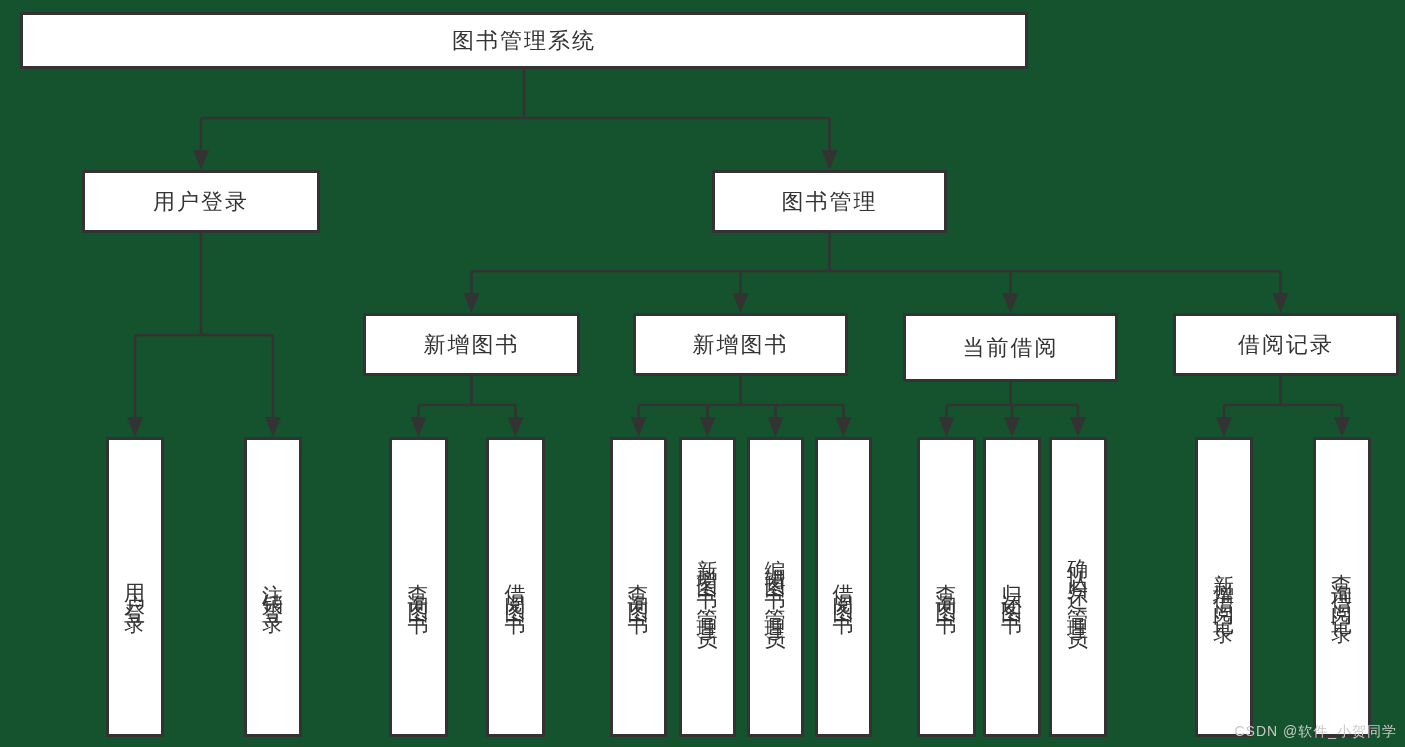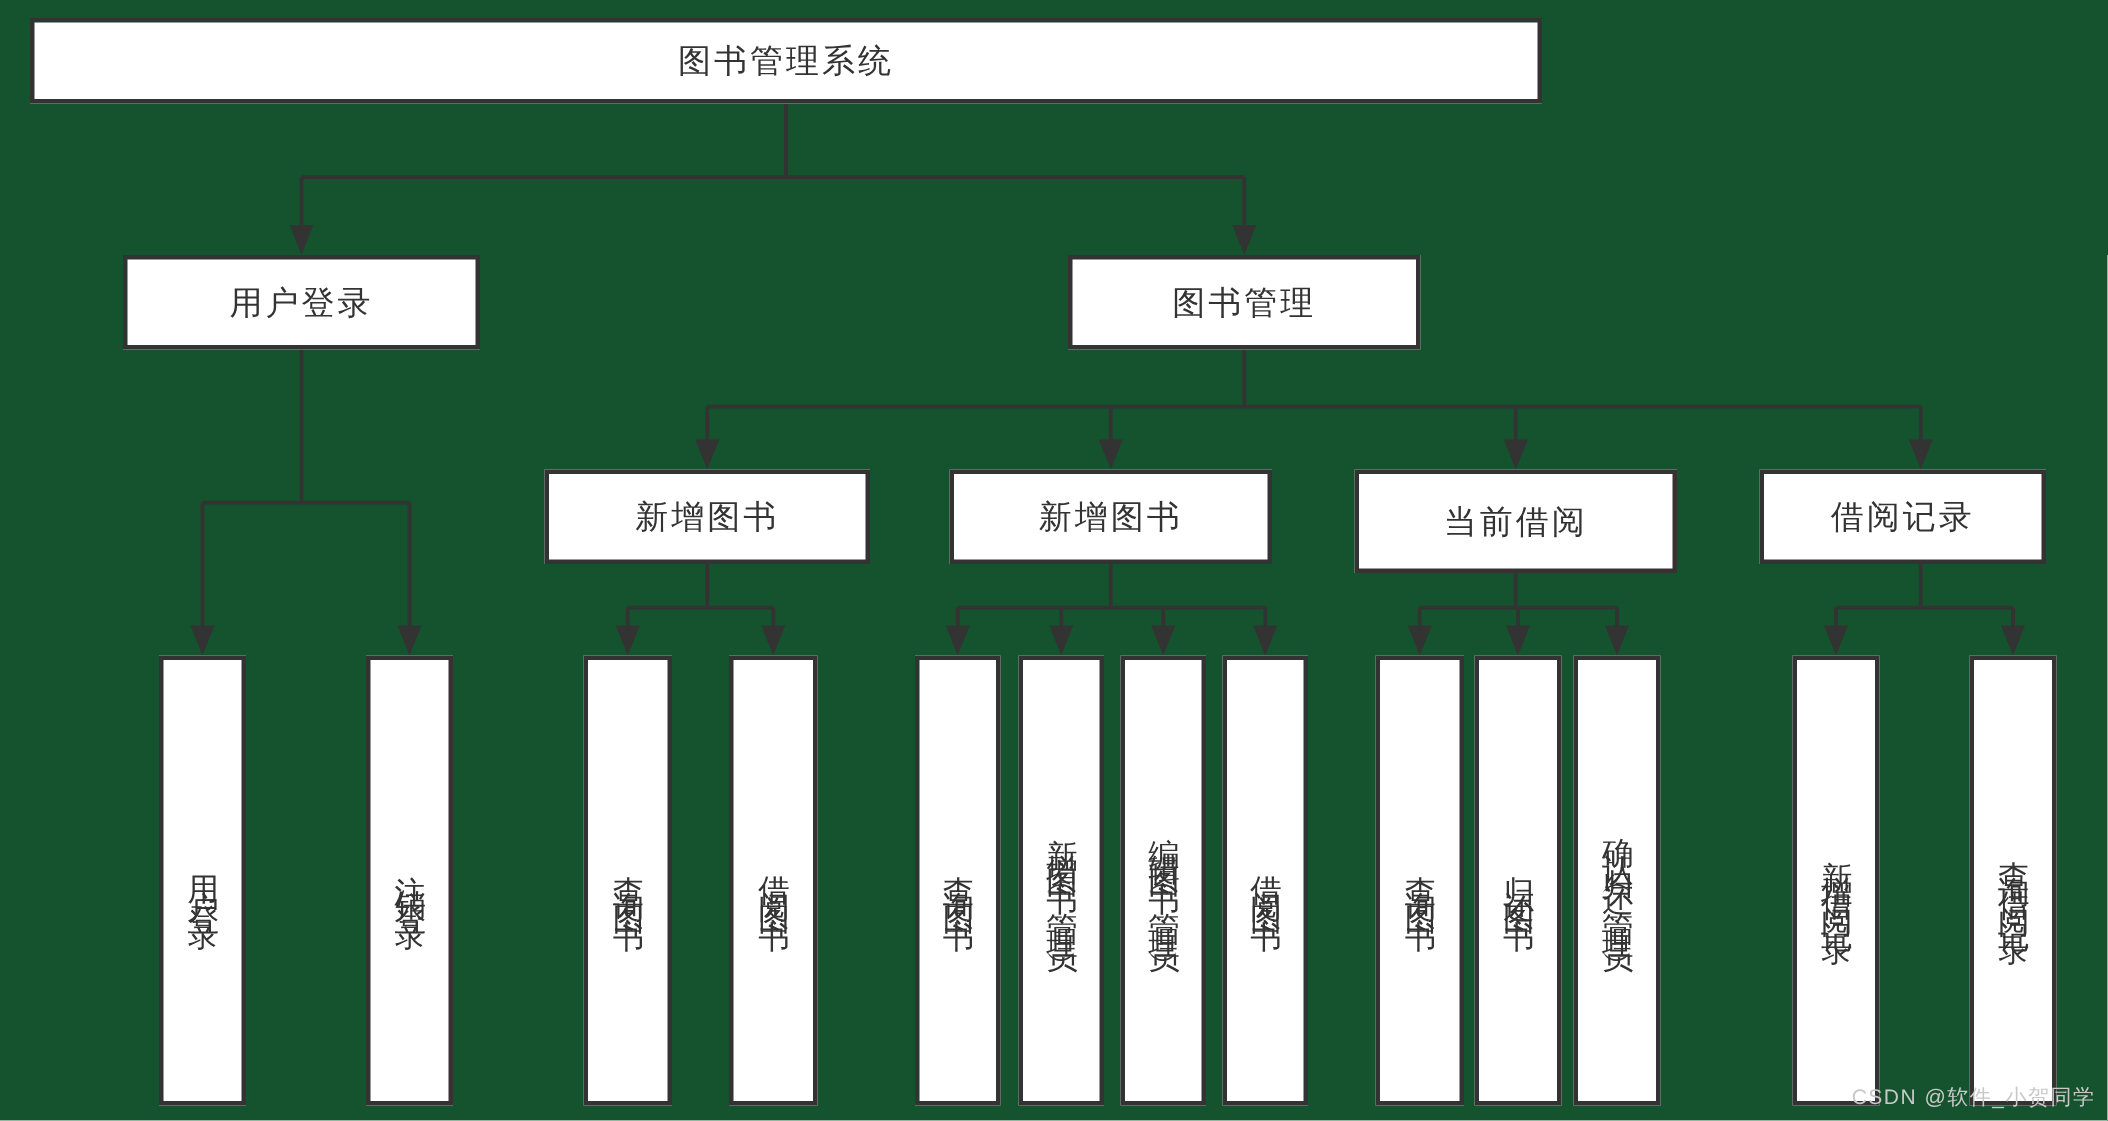--- a/index.html
+++ b/index.html
@@ -76,21 +76,21 @@
   </svg>
 
   <div class="node" style="left:20px;top:12px;width:1008px;height:57px">图书管理系统</div>
 
   <div class="node" style="left:82px;top:170px;width:238px;height:63px">用户登录</div>
   <div class="node" style="left:712px;top:170px;width:235px;height:63px">图书管理</div>
 
   <div class="node" style="left:363px;top:313px;width:217px;height:63px">新增图书</div>
   <div class="node" style="left:633px;top:313px;width:215px;height:63px">新增图书</div>
   <div class="node" style="left:903px;top:313px;width:215px;height:69px">当前借阅</div>
-  <div class="node" style="left:1173px;top:313px;width:191px;height:63px">借阅记录</div>
+  <div class="node" style="left:1173px;top:313px;width:226px;height:63px">借阅记录</div>
 
   <div class="leaf" style="left:106px;width:58px">
     <span class="vtext">用户登录</span>
   </div>
   <div class="leaf" style="left:244px;width:58px">
     <span class="vtext">注销登录</span>
   </div>
 
   <div class="leaf" style="left:389px;width:59px">
     <span class="vtext">查询图书</span>

